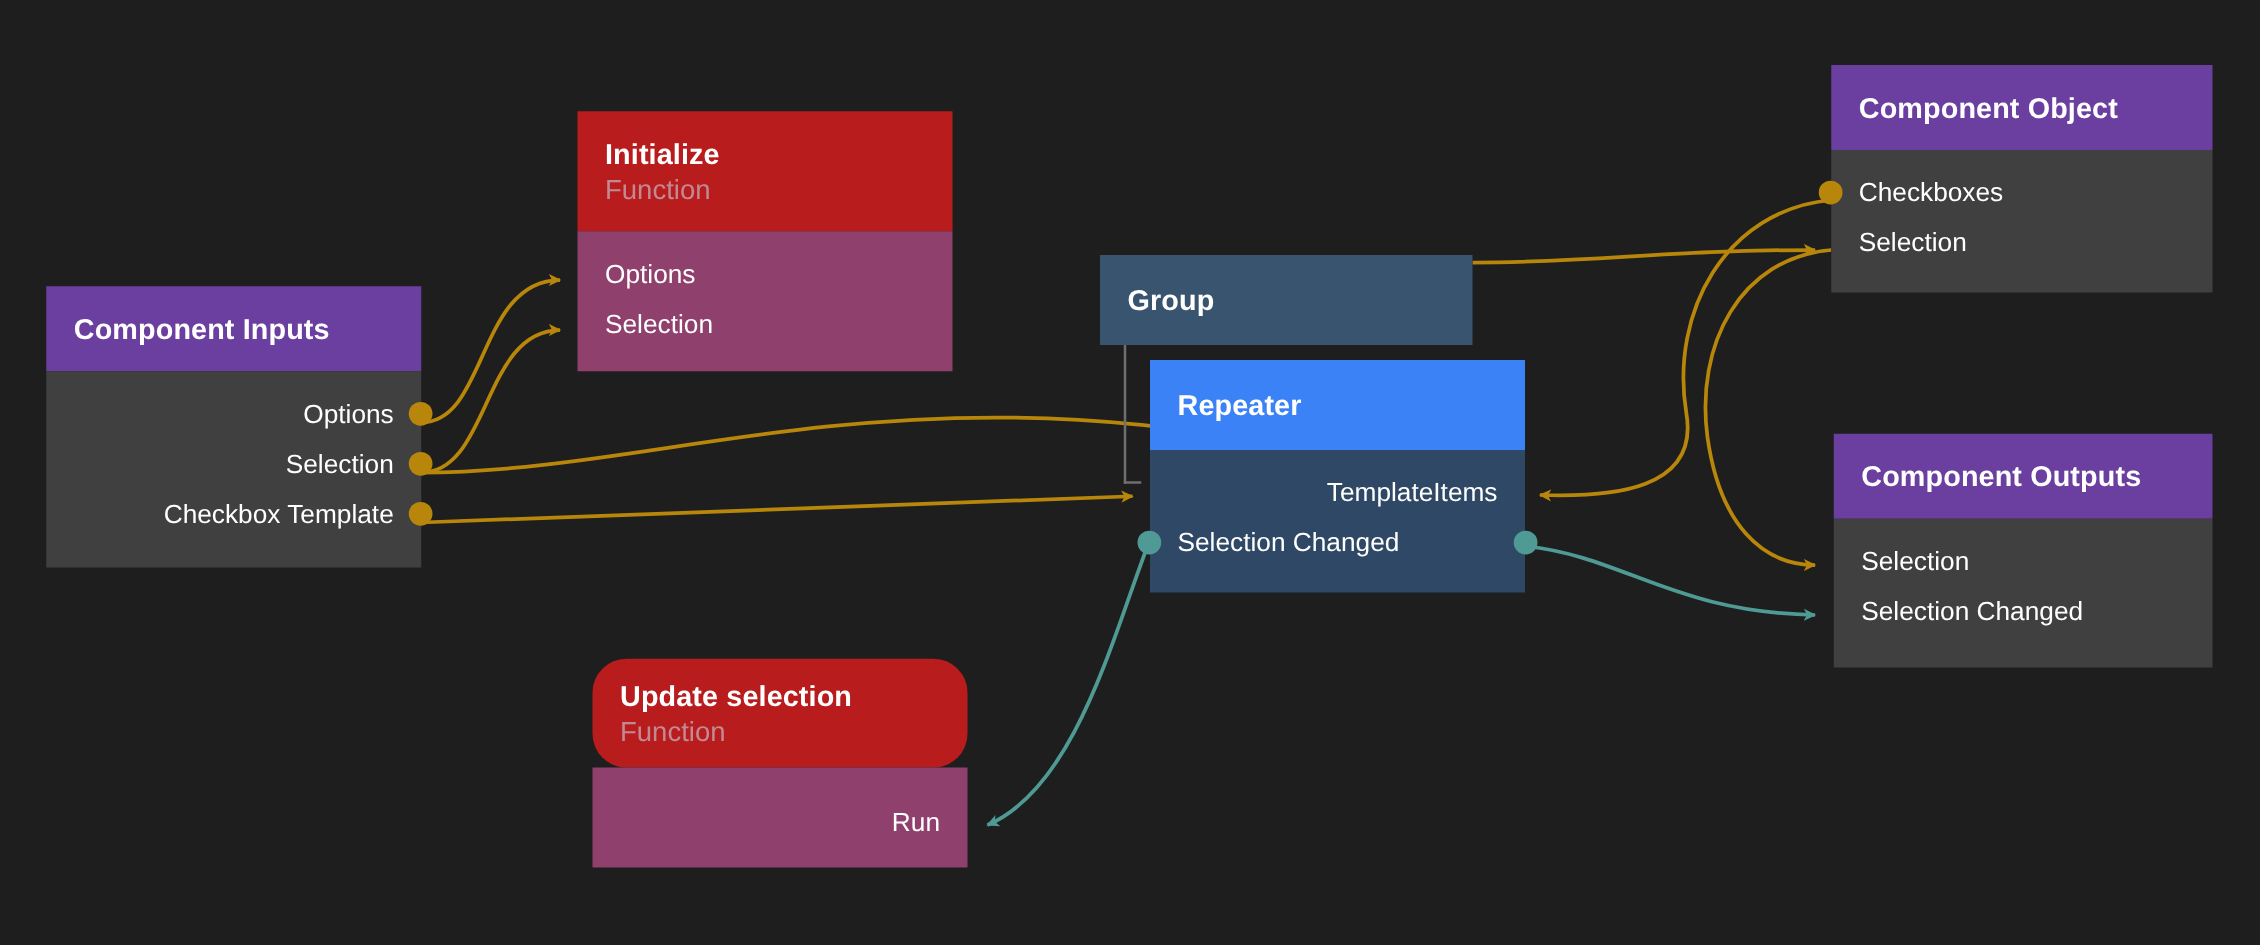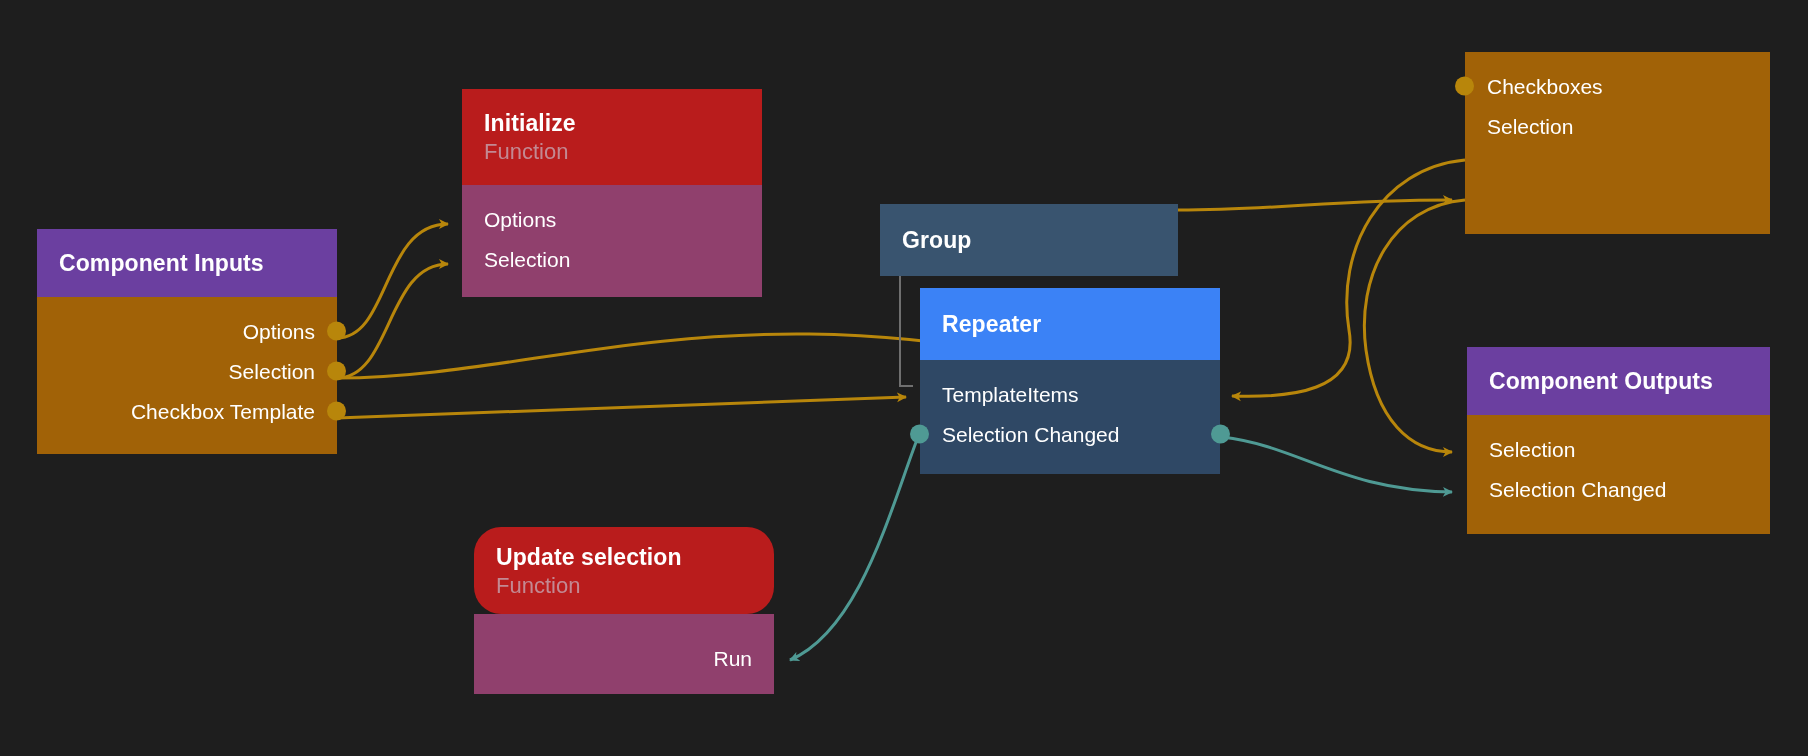--- a/index.html
+++ b/index.html
@@ -66,30 +66,30 @@
     box-sizing: border-box;
     position: relative;
     height: 40px;
     display: flex;
     align-items: center;
     padding: 0 22px;
     white-space: nowrap;
   }
   .port-row.out { justify-content: flex-end; }
   .port-row.in  { justify-content: flex-start; }
-  .port-row.both { justify-content: flex-start; }
+  .port-row.both { justify-content: flex-end; }
   .port-label {
     color: #ffffff;
     font-size: 21px;
     font-weight: 400;
     line-height: 1;
   }
   
   .n-purple .node-header { background: #6b3fa0; }
-  .n-purple .node-body   { background: #a16207; }
+  .n-purple .node-body   { background: #404040; }
   
   .n-pink .node-header { background: #b91c1c; }
   .n-pink .node-body   { background: #90406d; }
   
   .n-blue .node-header { background: #3b82f6; }
   .n-blue .node-body   { background: #2f4865; }
   .n-blue.no-body .node-header { background: #39546f; }
 
   .group-bracket {
     position: absolute;
@@ -199,20 +199,23 @@
       <div class="node-subtitle">Function</div>
     </div>
     <div class="node-body">
       <div class="port-row out" style="margin-top:10px;">
         <span class="port-label">Run</span>
       </div>
     </div>
   </div>
 
   <div class="node n-purple" style="left:1465px; top:52px; width:305px; height:182px;">
+    <div class="node-header" style="height:68px;">
+      <div class="node-title">Component Object</div>
+    </div>
     <div class="node-body">
       <div class="port-row in">
         <span class="port-label">Checkboxes</span>
         <span style="position:absolute; left:-10px; top:50%; transform:translateY(-50%); width:19px; height:19px; border-radius:50%; background:#b8860b;"></span>
       </div>
       <div class="port-row in">
         <span class="port-label">Selection</span>
       </div>
     </div>
   </div>

